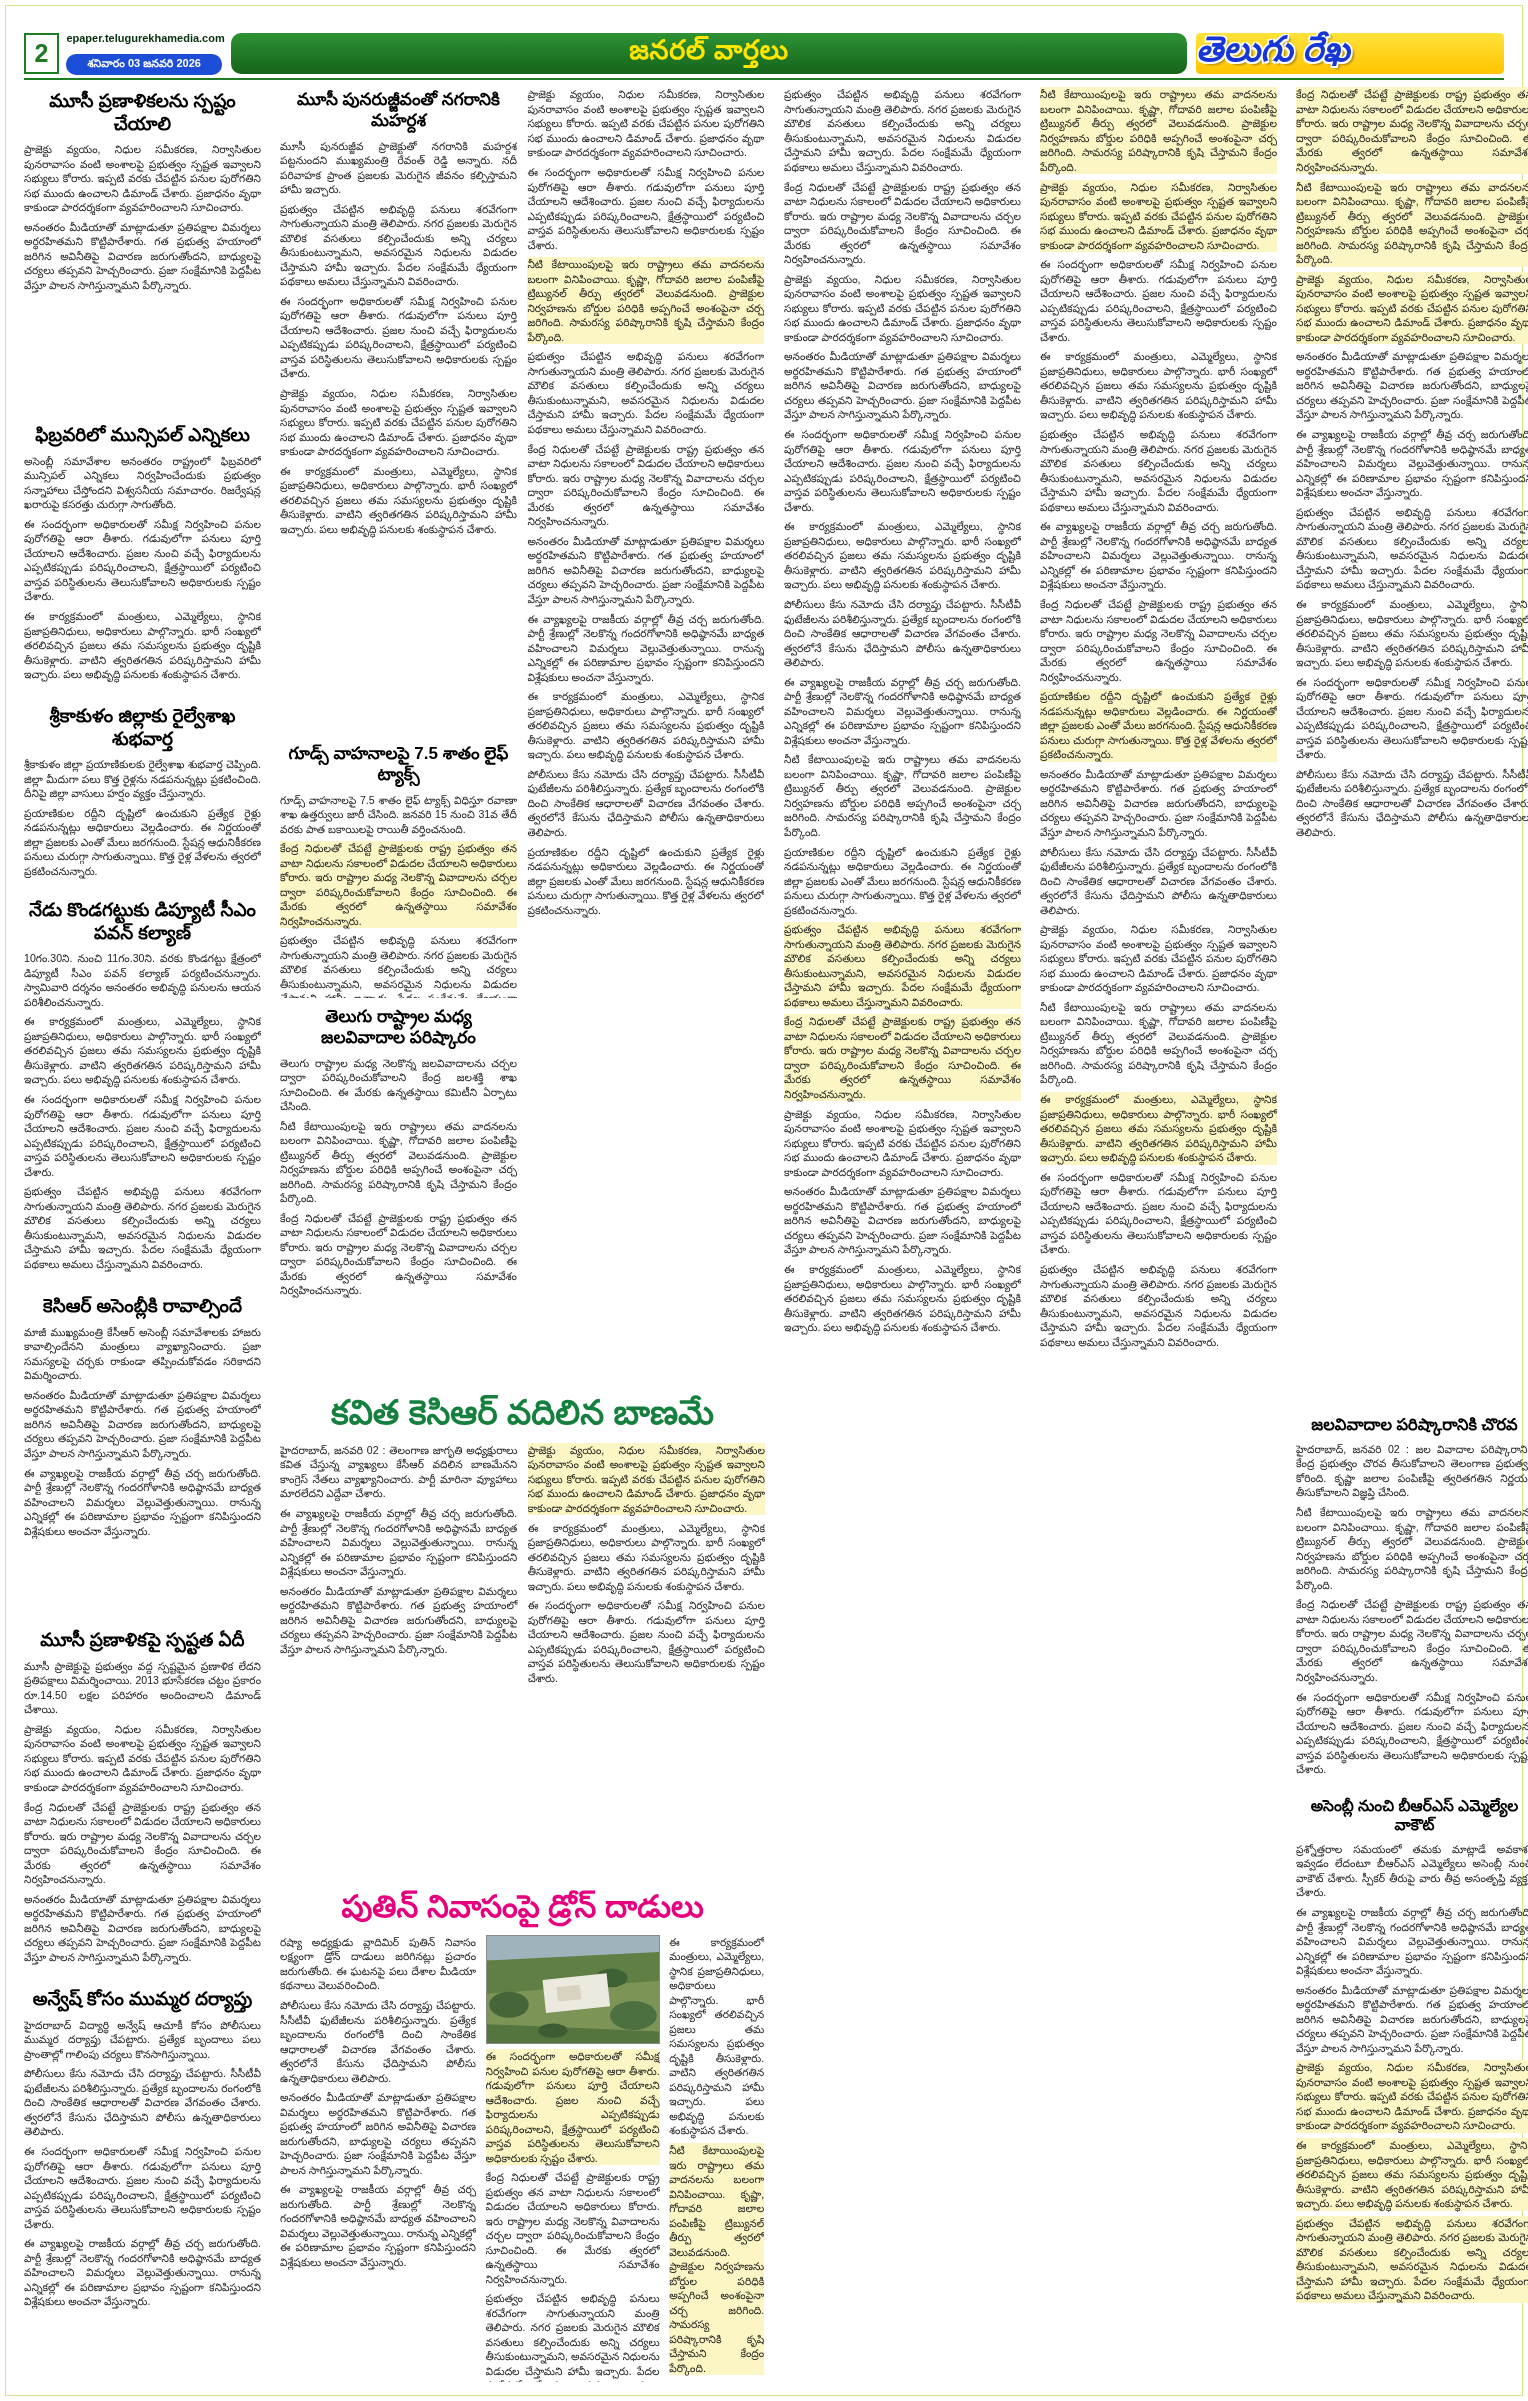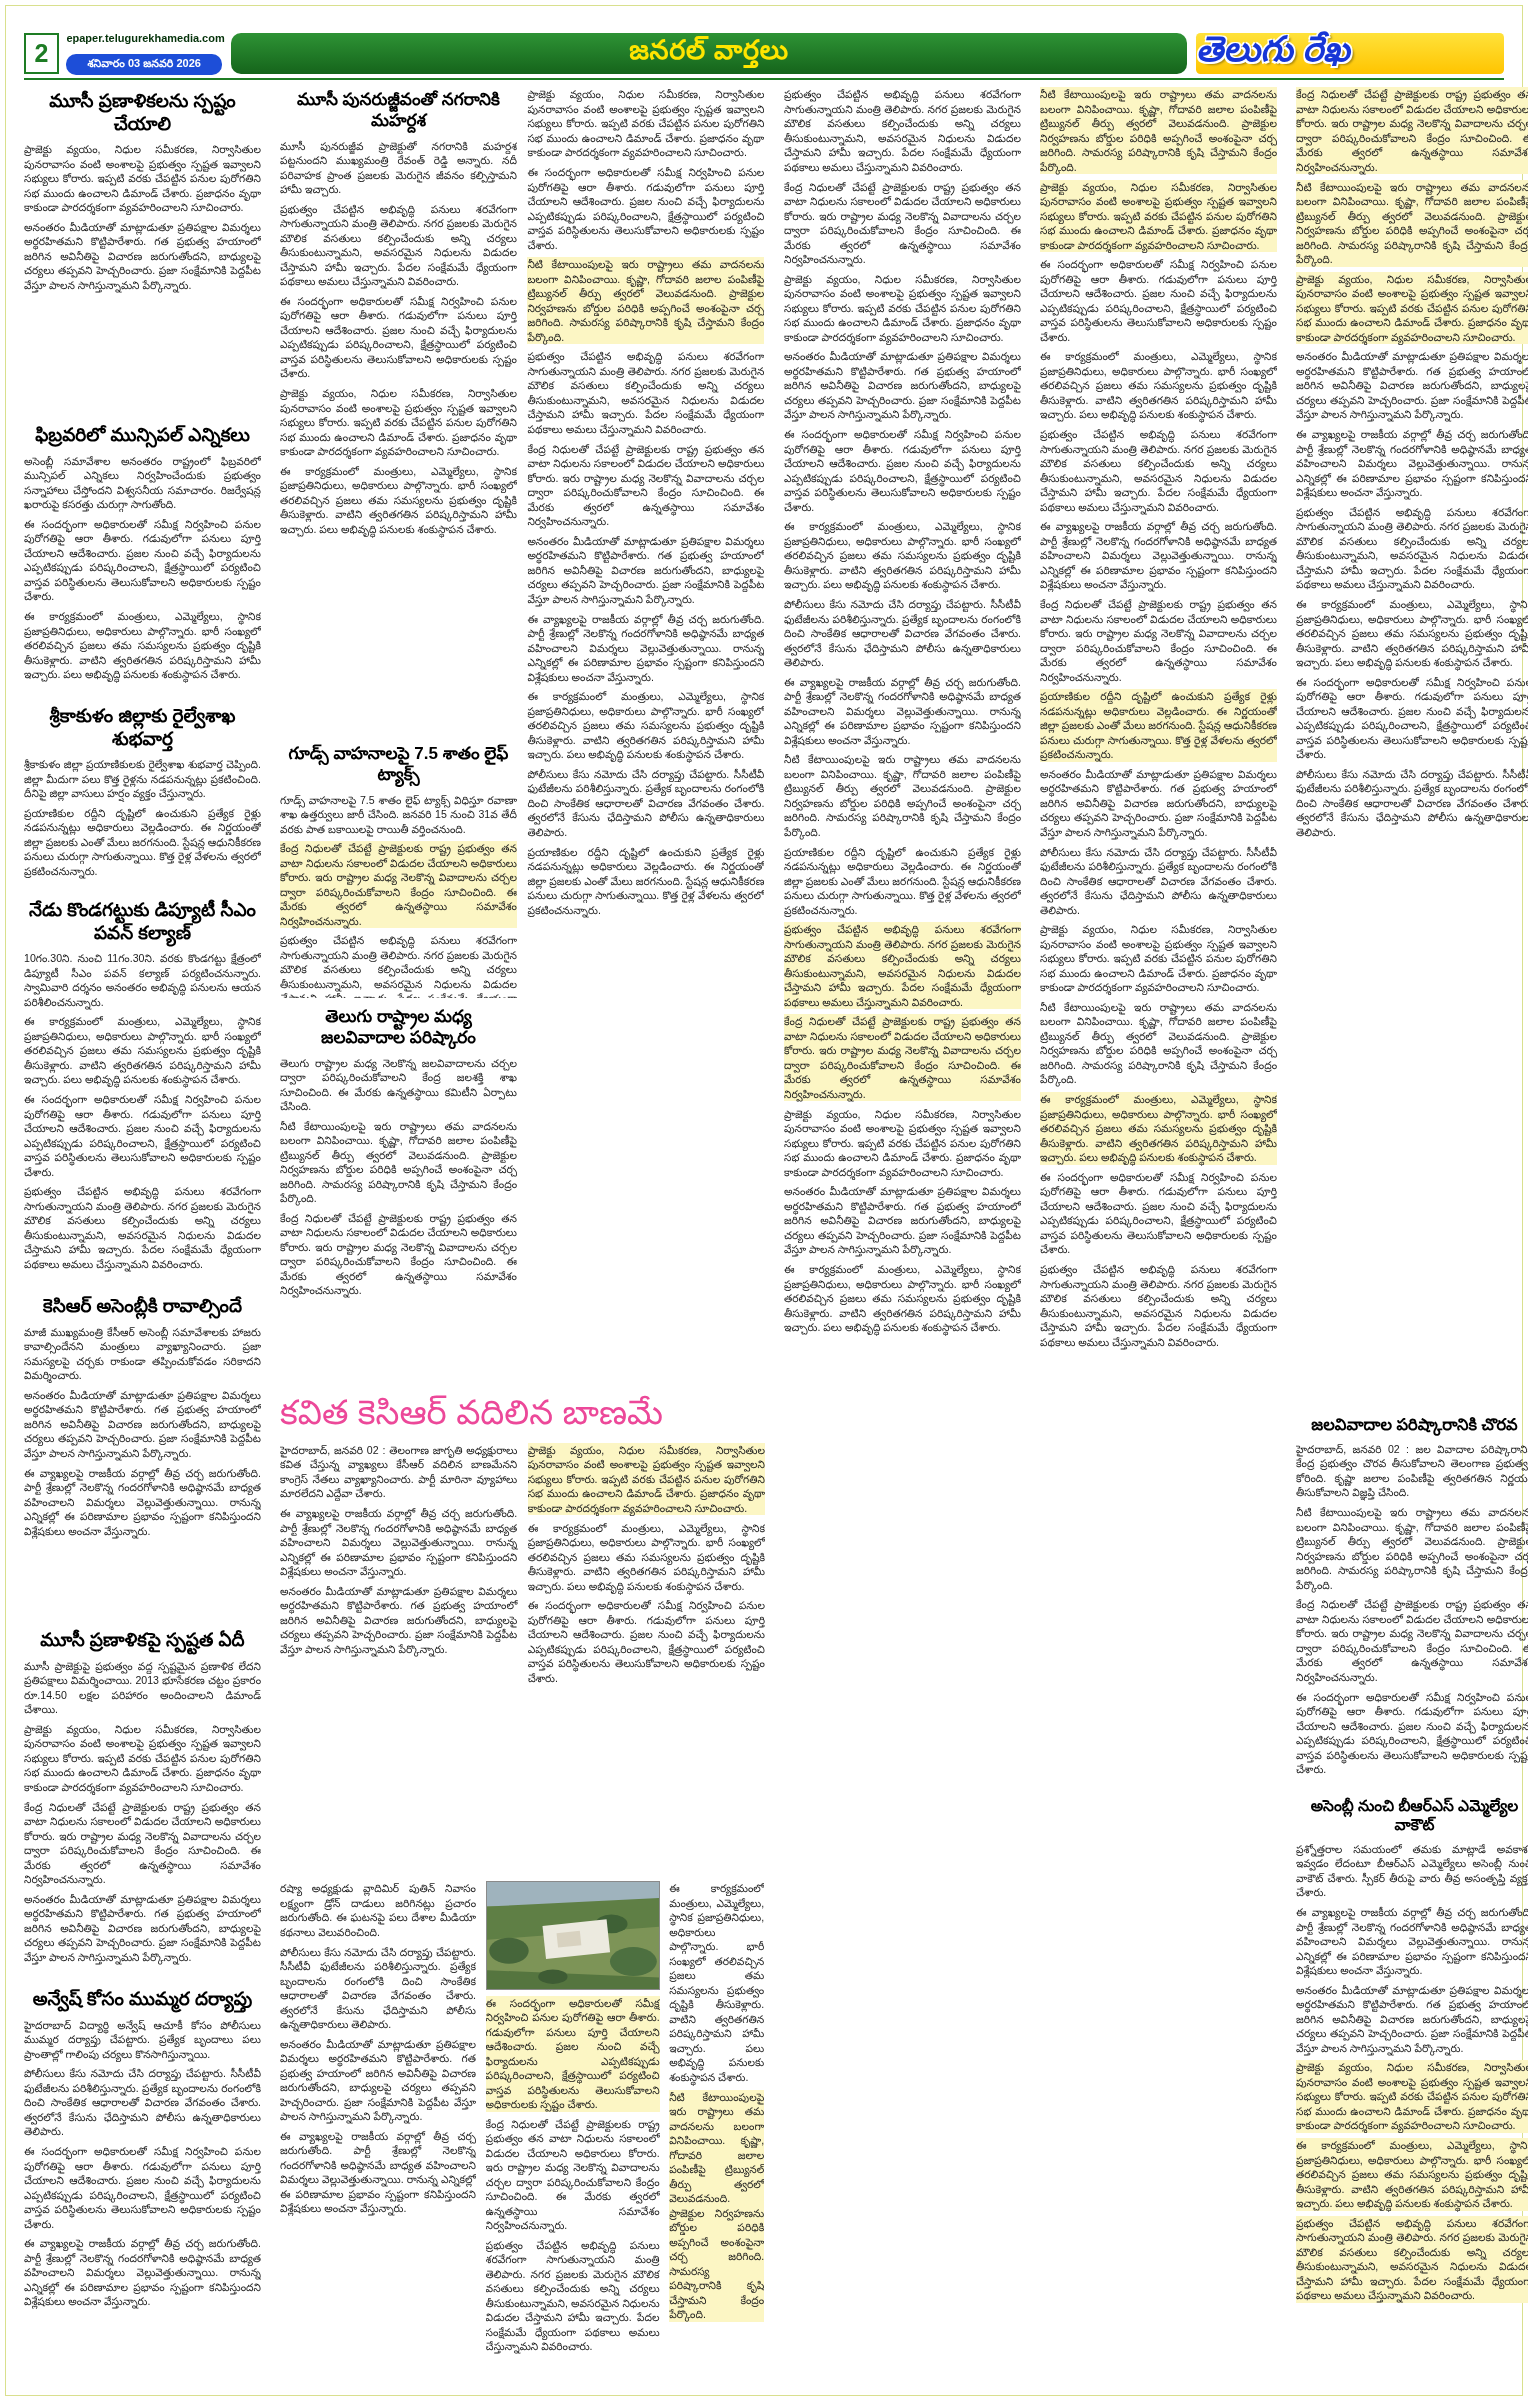--- a/index.html
+++ b/index.html
@@ -31,21 +31,21 @@
   .art h2{font-size:18.5px;line-height:1.22;text-align:center;font-weight:bold;color:#000;padding:3px 1.5px 6.7px}
   .body{flex:1;overflow:hidden;font-size:10.6px;line-height:1.37;text-align:justify;color:#1a1a1a}
   .body p{margin-bottom:5.2px}
   .hl{background:#fcf6c4}
 
   .mid-top{height:1300px;display:flex;gap:10.4px;flex:none}
   .sub{width:237px;flex:none;overflow:hidden;display:flex;flex-direction:column;min-width:0}
   .sub .art h2{font-size:17px}
 
   .span1{height:494px;flex:none;overflow:hidden;display:flex;flex-direction:column}
-  .span1 h2{font-size:34px;line-height:1.15;text-align:left;font-weight:normal;color:#ec4899;padding:6px 0 10.4px}
+  .span1 h2{font-size:34px;line-height:1.15;text-align:center;font-weight:bold;color:#15803d;padding:6px 0 10.4px}
   .cols2{column-count:2;column-gap:10.4px;flex:1;overflow:hidden}
 
   .span2{height:501px;flex:none;overflow:hidden;display:flex;flex-direction:column}
   .span2 h2{font-size:31px;line-height:1.1;text-align:center;font-weight:bold;color:#e6007e;padding:9px 0 10.4px}
   .putin-body{display:flex;gap:9.6px;flex:1;overflow:hidden}
   .pcol{overflow:hidden;flex:none;display:flex;flex-direction:column}
   .photo{width:100%;height:109px;border:0.7px solid #8a8a8a;margin-bottom:5.2px;display:block;flex:none}
 </style>
 </head>
 <body>
@@ -182,20 +182,21 @@
               <p>హైదరాబాద్, జనవరి 02 : తెలంగాణ జాగృతి అధ్యక్షురాలు కవిత చేస్తున్న వ్యాఖ్యలు కేసీఆర్ వదిలిన బాణమేనని కాంగ్రెస్ నేతలు వ్యాఖ్యానించారు. పార్టీ మారినా వ్యూహాలు మారలేదని ఎద్దేవా చేశారు.</p>
               <p>ఈ వ్యాఖ్యలపై రాజకీయ వర్గాల్లో తీవ్ర చర్చ జరుగుతోంది. పార్టీ శ్రేణుల్లో నెలకొన్న గందరగోళానికి అధిష్ఠానమే బాధ్యత వహించాలని విమర్శలు వెల్లువెత్తుతున్నాయి. రానున్న ఎన్నికల్లో ఈ పరిణామాల ప్రభావం స్పష్టంగా కనిపిస్తుందని విశ్లేషకులు అంచనా వేస్తున్నారు.</p>
               <p>అనంతరం మీడియాతో మాట్లాడుతూ ప్రతిపక్షాల విమర్శలు అర్థరహితమని కొట్టిపారేశారు. గత ప్రభుత్వ హయాంలో జరిగిన అవినీతిపై విచారణ జరుగుతోందని, బాధ్యులపై చర్యలు తప్పవని హెచ్చరించారు. ప్రజా సంక్షేమానికి పెద్దపీట వేస్తూ పాలన సాగిస్తున్నామని పేర్కొన్నారు.</p>
               <p class="hl">ప్రాజెక్టు వ్యయం, నిధుల సమీకరణ, నిర్వాసితుల పునరావాసం వంటి అంశాలపై ప్రభుత్వం స్పష్టత ఇవ్వాలని సభ్యులు కోరారు. ఇప్పటి వరకు చేపట్టిన పనుల పురోగతిని సభ ముందు ఉంచాలని డిమాండ్ చేశారు. ప్రజాధనం వృథా కాకుండా పారదర్శకంగా వ్యవహరించాలని సూచించారు.</p>
               <p>ఈ కార్యక్రమంలో మంత్రులు, ఎమ్మెల్యేలు, స్థానిక ప్రజాప్రతినిధులు, అధికారులు పాల్గొన్నారు. భారీ సంఖ్యలో తరలివచ్చిన ప్రజలు తమ సమస్యలను ప్రభుత్వం దృష్టికి తీసుకెళ్లారు. వాటిని త్వరితగతిన పరిష్కరిస్తామని హామీ ఇచ్చారు. పలు అభివృద్ధి పనులకు శంకుస్థాపన చేశారు.</p>
               <p>ఈ సందర్భంగా అధికారులతో సమీక్ష నిర్వహించి పనుల పురోగతిపై ఆరా తీశారు. గడువులోగా పనులు పూర్తి చేయాలని ఆదేశించారు. ప్రజల నుంచి వచ్చే ఫిర్యాదులను ఎప్పటికప్పుడు పరిష్కరించాలని, క్షేత్రస్థాయిలో పర్యటించి వాస్తవ పరిస్థితులను తెలుసుకోవాలని అధికారులకు స్పష్టం చేశారు.</p>
             </div>
         </section>
 
         <section class="span2">
+          <h2>పుతిన్ నివాసంపై డ్రోన్ దాడులు</h2>
           <div class="putin-body">
             <div class="pcol body" style="width:196px">
                 <p>రష్యా అధ్యక్షుడు వ్లాదిమిర్ పుతిన్ నివాసం లక్ష్యంగా డ్రోన్ దాడులు జరిగినట్లు ప్రచారం జరుగుతోంది. ఈ ఘటనపై పలు దేశాల మీడియా కథనాలు వెలువరించింది.</p>
                 <p>పోలీసులు కేసు నమోదు చేసి దర్యాప్తు చేపట్టారు. సీసీటీవీ ఫుటేజీలను పరిశీలిస్తున్నారు. ప్రత్యేక బృందాలను రంగంలోకి దించి సాంకేతిక ఆధారాలతో విచారణ వేగవంతం చేశారు. త్వరలోనే కేసును ఛేదిస్తామని పోలీసు ఉన్నతాధికారులు తెలిపారు.</p>
                 <p>అనంతరం మీడియాతో మాట్లాడుతూ ప్రతిపక్షాల విమర్శలు అర్థరహితమని కొట్టిపారేశారు. గత ప్రభుత్వ హయాంలో జరిగిన అవినీతిపై విచారణ జరుగుతోందని, బాధ్యులపై చర్యలు తప్పవని హెచ్చరించారు. ప్రజా సంక్షేమానికి పెద్దపీట వేస్తూ పాలన సాగిస్తున్నామని పేర్కొన్నారు.</p>
                 <p>ఈ వ్యాఖ్యలపై రాజకీయ వర్గాల్లో తీవ్ర చర్చ జరుగుతోంది. పార్టీ శ్రేణుల్లో నెలకొన్న గందరగోళానికి అధిష్ఠానమే బాధ్యత వహించాలని విమర్శలు వెల్లువెత్తుతున్నాయి. రానున్న ఎన్నికల్లో ఈ పరిణామాల ప్రభావం స్పష్టంగా కనిపిస్తుందని విశ్లేషకులు అంచనా వేస్తున్నారు.</p>
               </div>
             <div class="pcol" style="width:174px">
               <svg class="photo" viewBox="0 0 235 148" preserveAspectRatio="none" role="img">
                 <rect width="235" height="148" fill="#7d9457"></rect>

